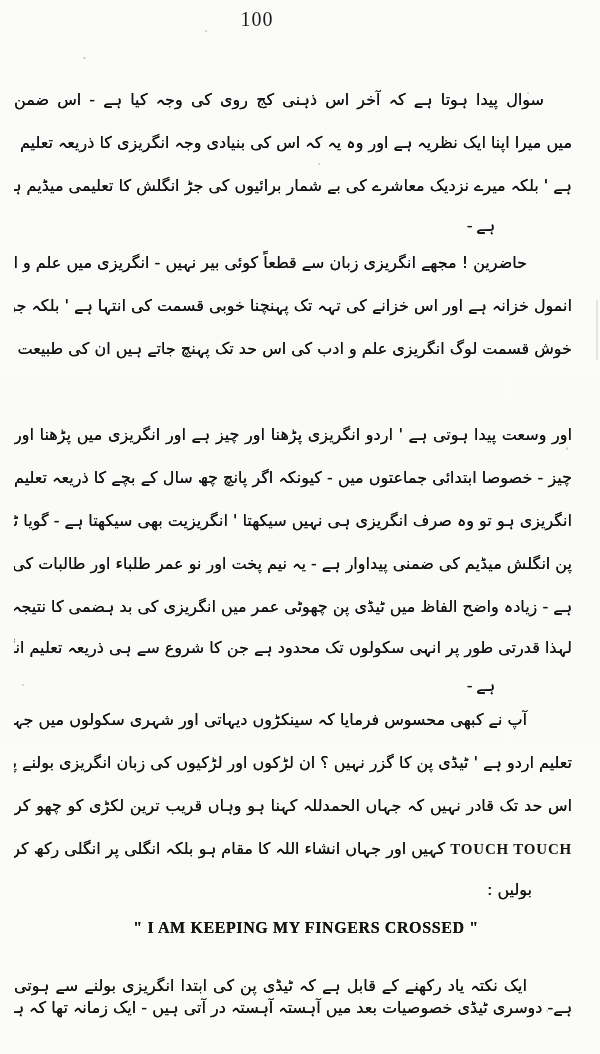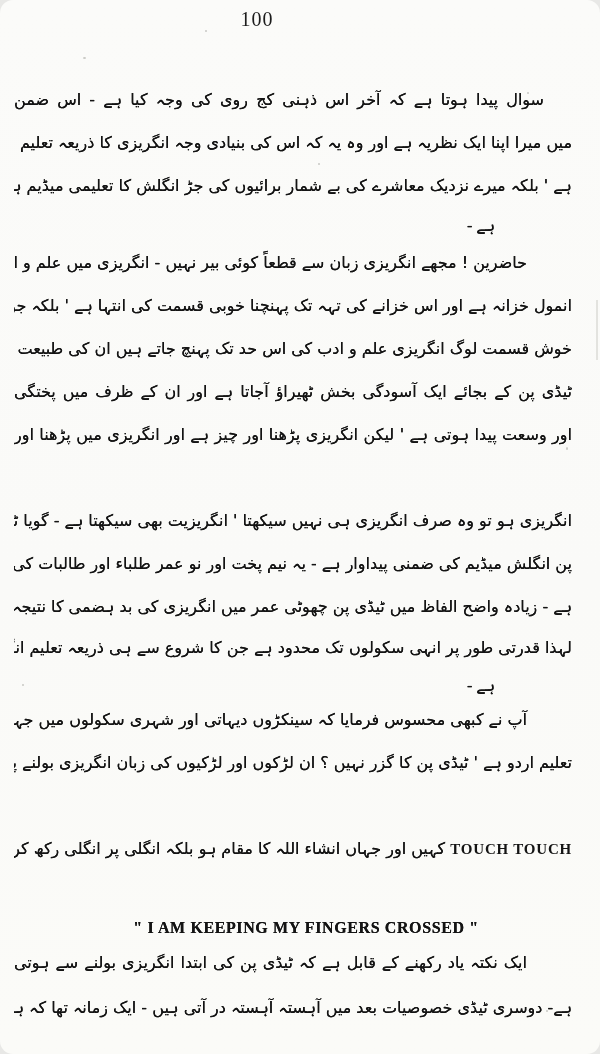--- a/index.html
+++ b/index.html
@@ -1,21 +1,20 @@
 <!DOCTYPE html>
 <html><head>
 <meta charset="utf-8">
 <style>
   html,body{margin:0;padding:0;}
   body{width:600px;height:1054px;overflow:hidden;background:#e8e8e6;}
   .page{
     position:relative;width:600px;height:1054px;
     background:linear-gradient(180deg,#fbfbf9 0%,#fafaf8 55%,#fbfbf8 100%);
     font-family:"DejaVu Sans",sans-serif;
-    border-radius:13px;
   }
   .page-number{
     position:absolute;top:8px;left:0;right:86px;height:28px;
     text-align:center;font-family:"Liberation Serif",serif;
     font-size:20px;color:#1c1c1c;letter-spacing:1px;
   }
   .text-block{position:absolute;left:14px;top:0;width:558px;height:1054px;}
   .l{
     position:absolute;left:0;right:0;height:40px;line-height:40px;
     direction:rtl;color:#141414;font-size:16px;
@@ -51,35 +50,37 @@
   <div class="text-block">
 
     <div class="l first-sm" style="top:80px">سوال پیدا ہوتا ہے کہ آخر اس ذہنی کج روی کی وجہ کیا ہے - اس ضمن</div>
     <div class="l" style="top:123px">میں میرا اپنا ایک نظریہ ہے اور وہ یہ کہ اس کی بنیادی وجہ انگریزی کا ذریعہ تعلیم ہونا</div>
     <div class="l" style="top:166px">ہے ' بلکہ میرے نزدیک معاشرے کی بے شمار برائیوں کی جڑ انگلش کا تعلیمی میڈیم ہونا</div>
     <div class="l short" style="top:206px">ہے -</div>
 
     <div class="l first" style="top:243px">حاضرین ! مجھے انگریزی زبان سے قطعاً کوئی بیر نہیں - انگریزی میں علم و ادب کا</div>
     <div class="l" style="top:286px">انمول خزانہ ہے اور اس خزانے کی تہہ تک پہنچنا خوبی قسمت کی انتہا ہے ' بلکہ جو</div>
     <div class="l" style="top:329px">خوش قسمت لوگ انگریزی علم و ادب کی اس حد تک پہنچ جاتے ہیں ان کی طبیعت میں</div>
-    <div class="l" style="top:372px">ٹیڈی پن کے بجائے ایک آسودگی بخش ٹھیراؤ آجاتا ہے اور ان کے ظرف میں پختگی</div>
-    <div class="l" style="top:415px">اور وسعت پیدا ہوتی ہے ' لیکن انگریزی پڑھنا اور چیز ہے اور انگریزی میں پڑھنا اور</div>
+    <div class="l" style="top:415px">اور وسعت پیدا ہوتی ہے ' اردو انگریزی پڑھنا اور چیز ہے اور انگریزی میں پڑھنا اور</div>
+    <div class="l" style="top:458px">چیز - خصوصا ابتدائی جماعتوں میں - کیونکہ اگر پانچ چھ سال کے بچے کا ذریعہ تعلیم</div>
     <div class="l" style="top:501px">انگریزی ہو تو وہ صرف انگریزی ہی نہیں سیکھتا ' انگریزیت بھی سیکھتا ہے - گویا ٹیڈی</div>
     <div class="l" style="top:544px">پن انگلش میڈیم کی ضمنی پیداوار ہے - یہ نیم پخت اور نو عمر طلباء اور طالبات کی بیماری</div>
     <div class="l" style="top:587px">ہے - زیادہ واضح الفاظ میں ٹیڈی پن چھوٹی عمر میں انگریزی کی بد ہضمی کا نتیجہ ہے-</div>
     <div class="l" style="top:628px">لہذا قدرتی طور پر انہی سکولوں تک محدود ہے جن کا شروع سے ہی ذریعہ تعلیم انگریزی</div>
     <div class="l short" style="top:666px">ہے -</div>
 
     <div class="l first" style="top:700px">آپ نے کبھی محسوس فرمایا کہ سینکڑوں دیہاتی اور شہری سکولوں میں جہاں ذریعہ</div>
     <div class="l" style="top:743px">تعلیم اردو ہے ' ٹیڈی پن کا گزر نہیں ؟ ان لڑکوں اور لڑکیوں کی زبان انگریزی بولنے پر</div>
+    <div class="l" style="top:786px">اس حد تک قادر نہیں کہ جہاں الحمدللہ کہنا ہو وہاں قریب ترین لکڑی کو چھو کر</div>
     <div class="l" style="top:829px"><span class="latin">TOUCH TOUCH</span> <span>کہیں اور جہاں انشاء اللہ کا مقام ہو بلکہ انگلی پر انگلی رکھ کر</span></div>
+    <div class="l short-med" style="top:870px">بولیں :</div>
 
     <div class="l quote" style="top:908px">" I AM KEEPING MY FINGERS CROSSED "</div>
 
-    <div class="l first" style="top:943px">ایک نکتہ یاد رکھنے کے قابل ہے کہ ٹیڈی پن کی ابتدا انگریزی بولنے سے ہوتی</div>
+    <div class="l first" style="top:966px">ایک نکتہ یاد رکھنے کے قابل ہے کہ ٹیڈی پن کی ابتدا انگریزی بولنے سے ہوتی</div>
     <div class="l" style="top:988px">ہے- دوسری ٹیڈی خصوصیات بعد میں آہستہ آہستہ در آتی ہیں - ایک زمانہ تھا کہ ہم</div>
 
   </div>
 
   <div class="speck" style="left:83px;top:57px;width:3px;height:2px"></div>
   <div class="speck" style="left:527px;top:92px;width:2px;height:2px"></div>
   <div class="speck" style="left:318px;top:163px;width:2px;height:2px"></div>
   <div class="speck" style="left:566px;top:447px;width:2px;height:3px"></div>
   <div class="speck" style="left:22px;top:684px;width:2px;height:2px"></div>
   <div class="speck" style="left:546px;top:1010px;width:2px;height:2px"></div>

